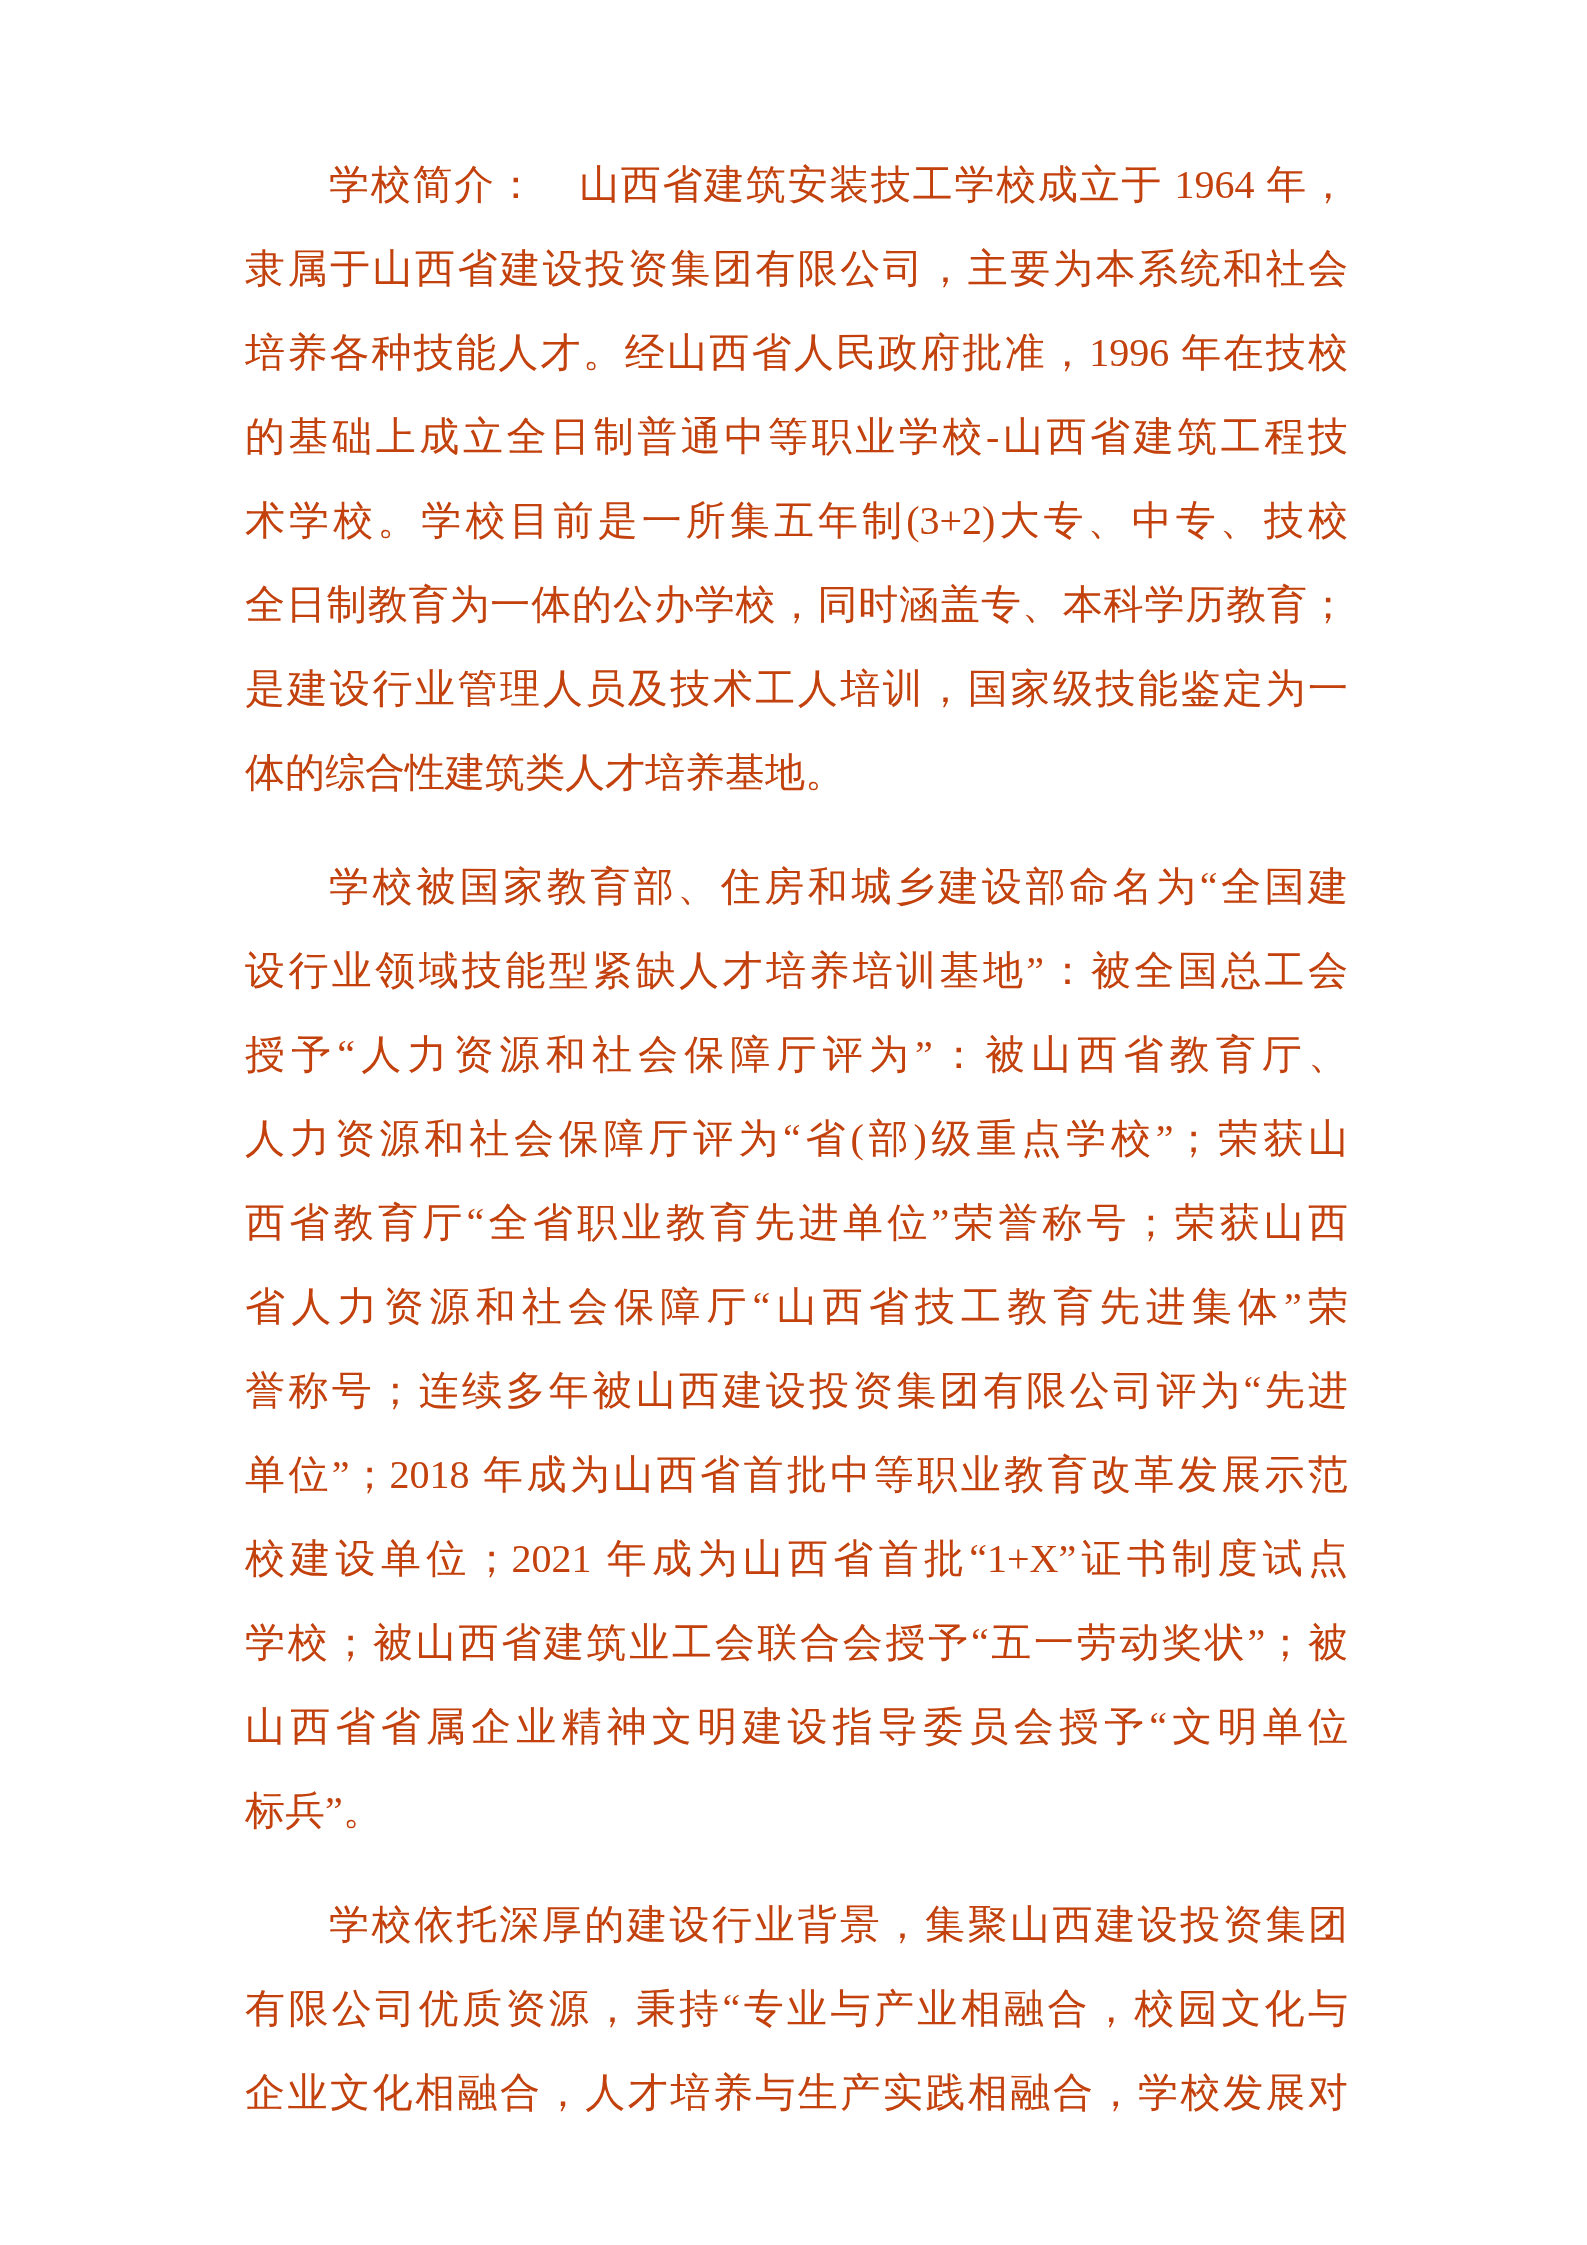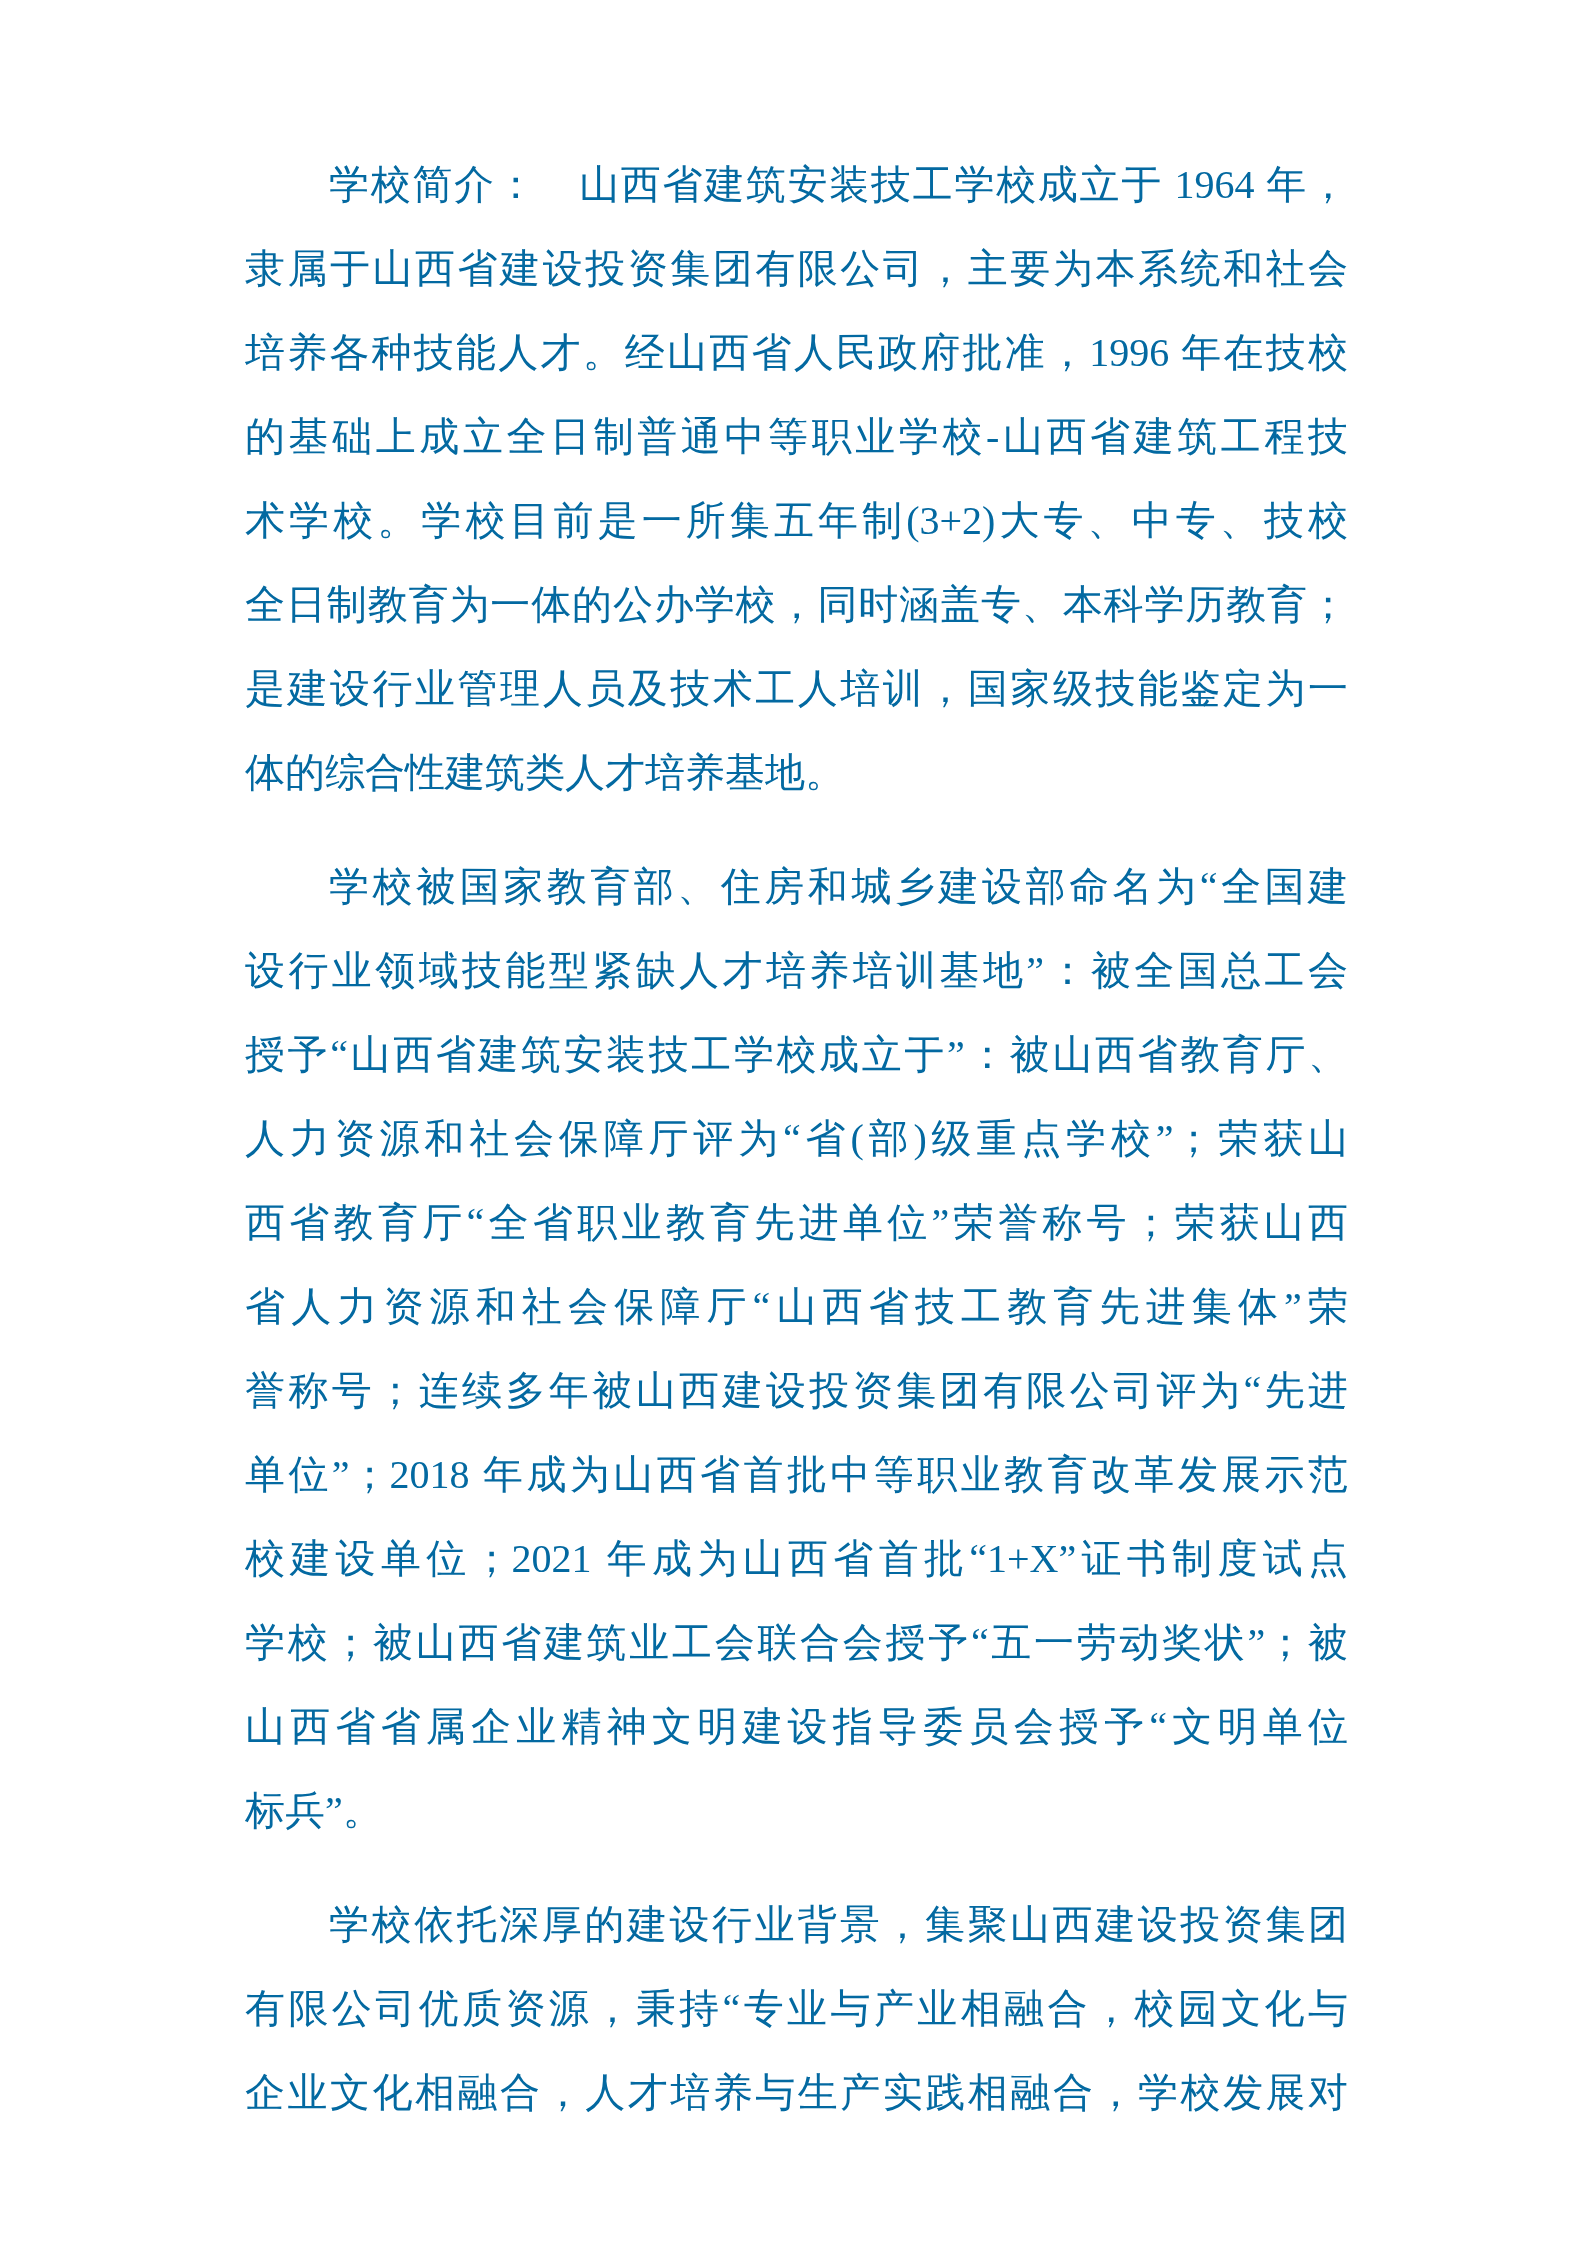--- a/index.html
+++ b/index.html
@@ -21,21 +21,21 @@
     top: 143px;
     width: 1103px;
     color: #000000;
   }
   .para { margin: 0; padding: 0; }
   .para + .para { margin-top: 30px; }
   .line {
     height: 84px;
     line-height: 84px;
     font-size: 40px;
-    color: #0369a1;
+    color: #c2410c;
     text-align: justify;
     text-align-last: justify;
     text-justify: inter-character;
     white-space: normal;
     overflow: hidden;
   }
   .line.first-line { padding-left: 84px; }
   .line.para-end {
     text-align: center;
     text-align-last: left;
@@ -54,21 +54,21 @@
       <div class="line">的基础上成立全日制普通中等职业学校-山西省建筑工程技</div>
       <div class="line">术学校。学校目前是一所集五年制(3+2)大专、中专、技校</div>
       <div class="line">全日制教育为一体的公办学校，同时涵盖专、本科学历教育；</div>
       <div class="line">是建设行业管理人员及技术工人培训，国家级技能鉴定为一</div>
       <div class="line para-end">体的综合性建筑类人才培养基地。</div>
     </div>
 
     <div class="para">
       <div class="line first-line">学校被国家教育部、住房和城乡建设部命名为“全国建</div>
       <div class="line">设行业领域技能型紧缺人才培养培训基地”：被全国总工会</div>
-      <div class="line">授予“山西省建筑安装技工学校成立于”：被山西省教育厅、</div>
+      <div class="line">授予“人力资源和社会保障厅评为”：被山西省教育厅、</div>
       <div class="line">人力资源和社会保障厅评为“省(部)级重点学校”；荣获山</div>
       <div class="line">西省教育厅“全省职业教育先进单位”荣誉称号；荣获山西</div>
       <div class="line">省人力资源和社会保障厅“山西省技工教育先进集体”荣</div>
       <div class="line">誉称号；连续多年被山西建设投资集团有限公司评为“先进</div>
       <div class="line">单位”；2018 年成为山西省首批中等职业教育改革发展示范</div>
       <div class="line">校建设单位；2021 年成为山西省首批“1+X”证书制度试点</div>
       <div class="line">学校；被山西省建筑业工会联合会授予“五一劳动奖状”；被</div>
       <div class="line">山西省省属企业精神文明建设指导委员会授予“文明单位</div>
       <div class="line para-end">标兵”。</div>
     </div>

